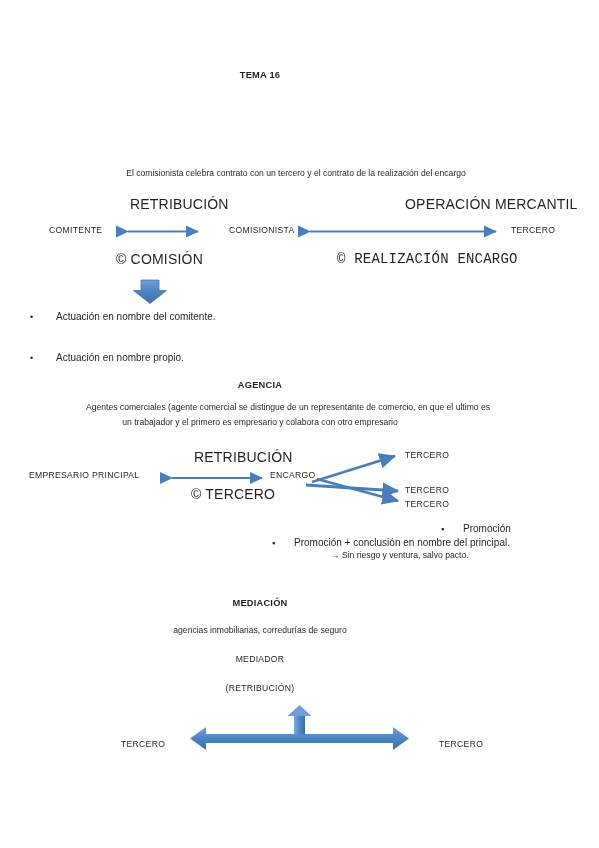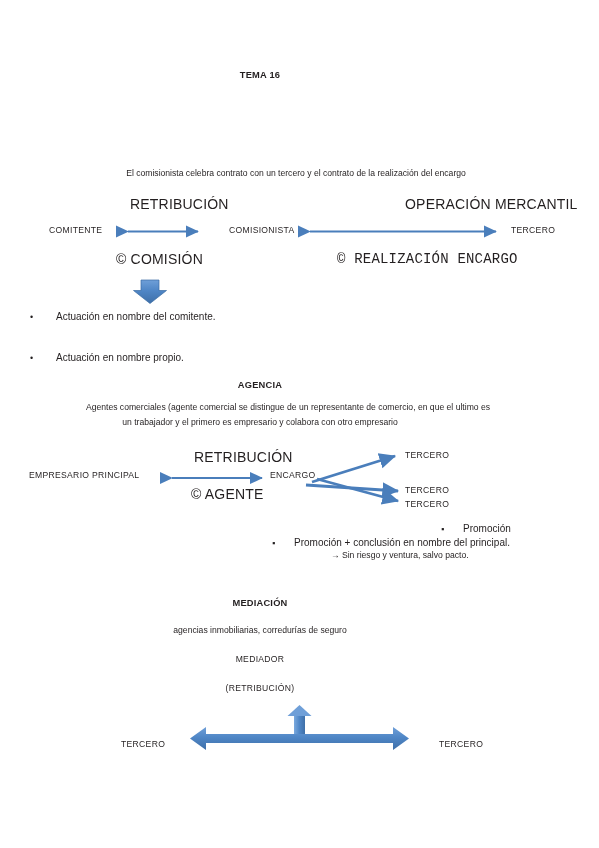--- a/index.html
+++ b/index.html
@@ -59,21 +59,21 @@
   <div class="ctr h-title" style="top:380px;">AGENCIA</div>
 
   <div class="ctr body-txt" style="top:403px;padding-left:28px;">Agentes comerciales (agente comercial se distingue de un representante de comercio, en que el ultimo es</div>
   <div class="ctr body-txt" style="top:418px;">un trabajador y el primero es empresario y colabora con otro empresario</div>
 
   <div class="t sub" style="left:194px;top:450px;">RETRIBUCIÓN</div>
 
   <div class="t node" style="left:29px;top:471px;">EMPRESARIO PRINCIPAL</div>
   <div class="t node" style="left:270px;top:471px;">ENCARGO</div>
 
-  <div class="t sub" style="left:191px;top:487px;">© AGENTE</div>
+  <div class="t sub" style="left:191px;top:487px;">© TERCERO</div>
 
   <div class="t node" style="left:405px;top:451px;">TERCERO</div>
   <div class="t node" style="left:405px;top:486px;">TERCERO</div>
   <div class="t node" style="left:405px;top:500px;">TERCERO</div>
 
   <div class="bullet-row" style="left:441px;top:523px;">
     <span class="mark sq" style="width:22px;"></span><span>Promoción</span>
   </div>
   <div class="bullet-row" style="left:272px;top:537px;">
     <span class="mark sq" style="width:22px;"></span><span>Promoción + conclusión en nombre del principal.</span>

